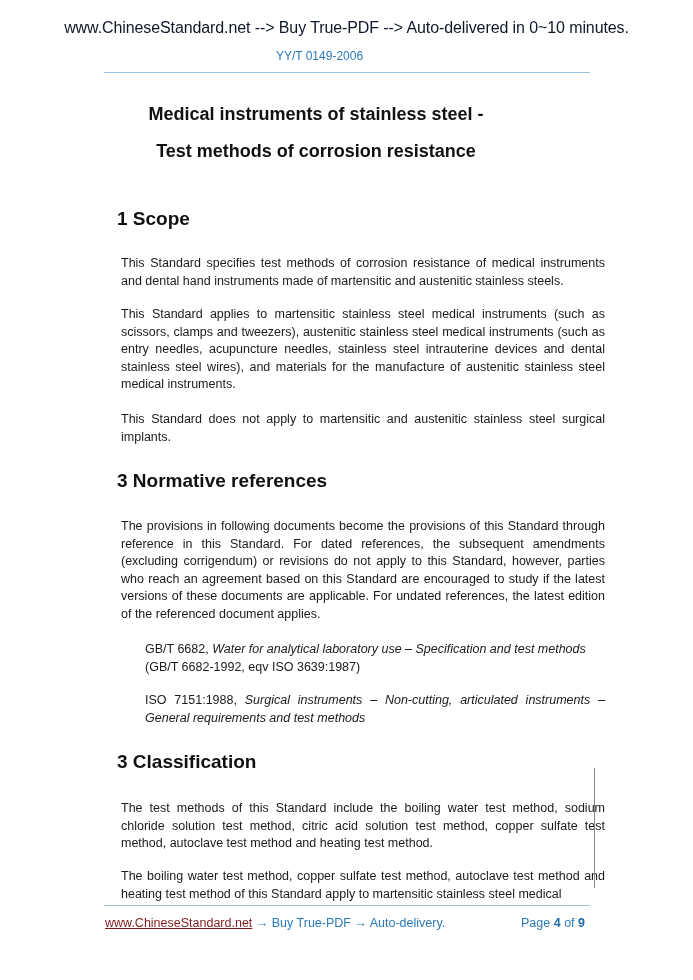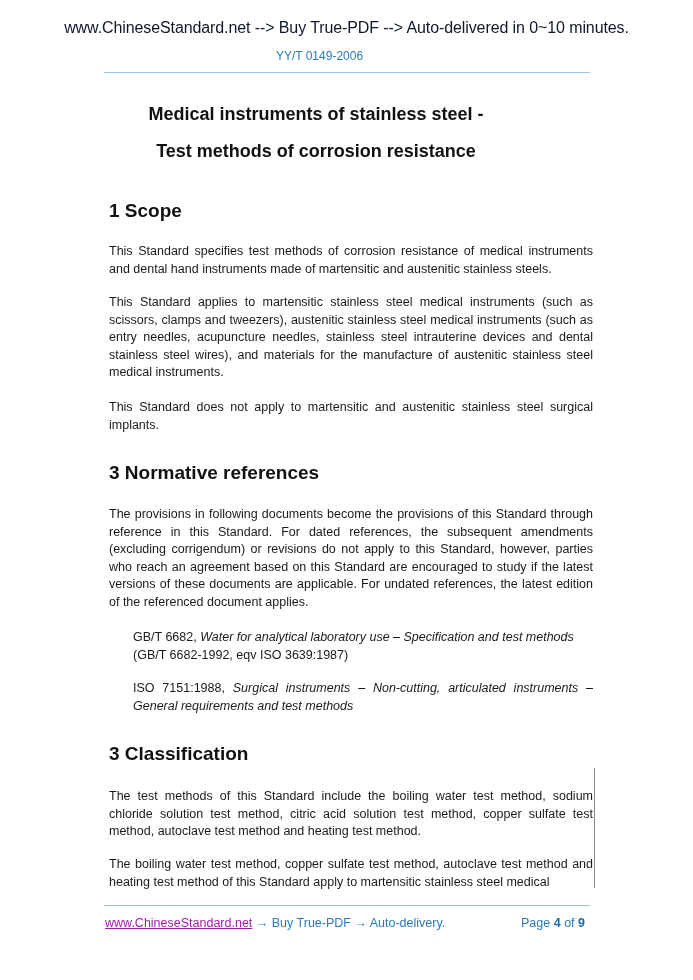--- a/index.html
+++ b/index.html
@@ -19,40 +19,40 @@
     position: absolute; top: 72px; left: 104px; width: 486px; height: 0;
     border-top: 1px solid #9cc4e2;
   }
   .doc-title {
     position: absolute; left: 0; width: 632px; text-align: center;
     font-weight: bold; font-size: 18px; color: #111;
   }
   .t1 { top: 104px; }
   .t2 { top: 141px; }
   h2.sec {
-    position: absolute; left: 105px; margin: 4px; font-size: 19px; font-weight: bold; color: #111;
+    position: absolute; left: 105px; margin: 12px; font-size: 19px; font-weight: bold; color: #111;
   }
   .p {
-    position: absolute; left: 105px; width: 484px; margin: 4px;
+    position: absolute; left: 105px; width: 484px; margin: 16px;
     font-size: 12.5px; line-height: 17.6px; text-align: justify; color: #1a1a1a;
   }
   .ref { left: 129px; width: 460px; }
   .ref i { font-style: italic; }
   .vbar {
     position: absolute; left: 594px; top: 768px; width: 1px; height: 120px; background: #888;
   }
   .footer-rule {
     position: absolute; top: 905px; left: 104px; width: 486px; height: 0;
     border-top: 1px solid #9cc4e2;
   }
   .footer {
     position: absolute; top: 916px; left: 105px; width: 480px;
     font-size: 12.5px; color: #2a7ab8;
   }
-  .footer a { color: #a21caf; text-decoration: underline; }
+  .footer a { color: #7f1d1d; text-decoration: underline; }
   .footer .page { position: absolute; right: 0; top: 0; margin-left: 12px; }
   .footer .page b { font-weight: bold; color: #1f6aa6; }
 </style>
 </head>
 <body>
 
 <div class="promo">www.ChineseStandard.net --&gt; Buy True-PDF --&gt; Auto-delivered in 0~10 minutes.</div>
 <div class="std-code">YY/T 0149-2006</div>
 <div class="header-rule"></div>
 

